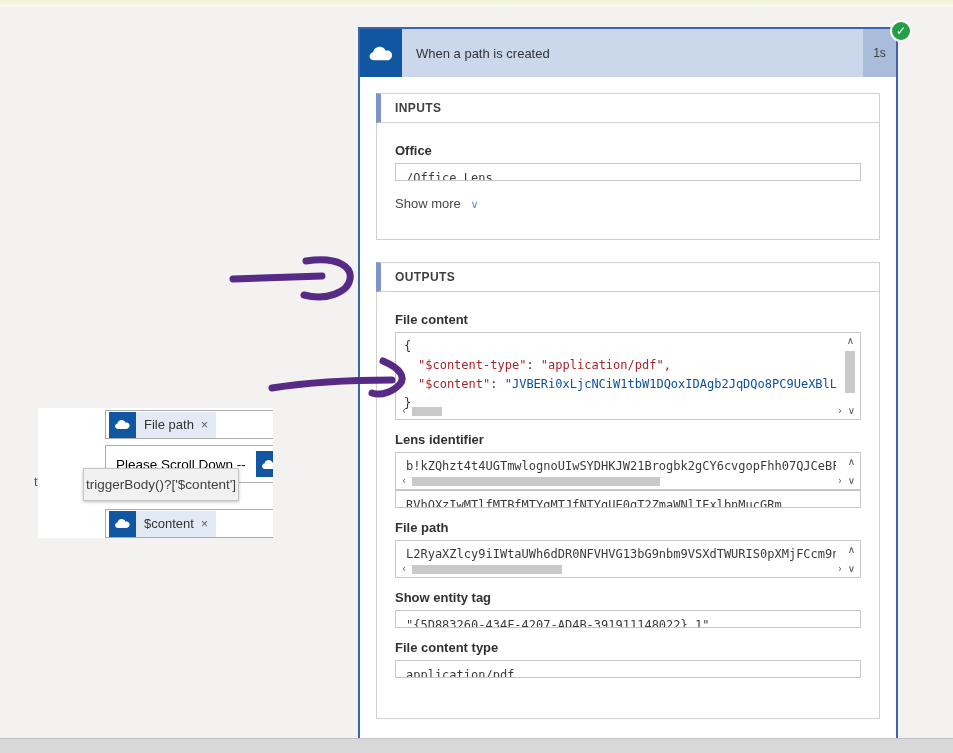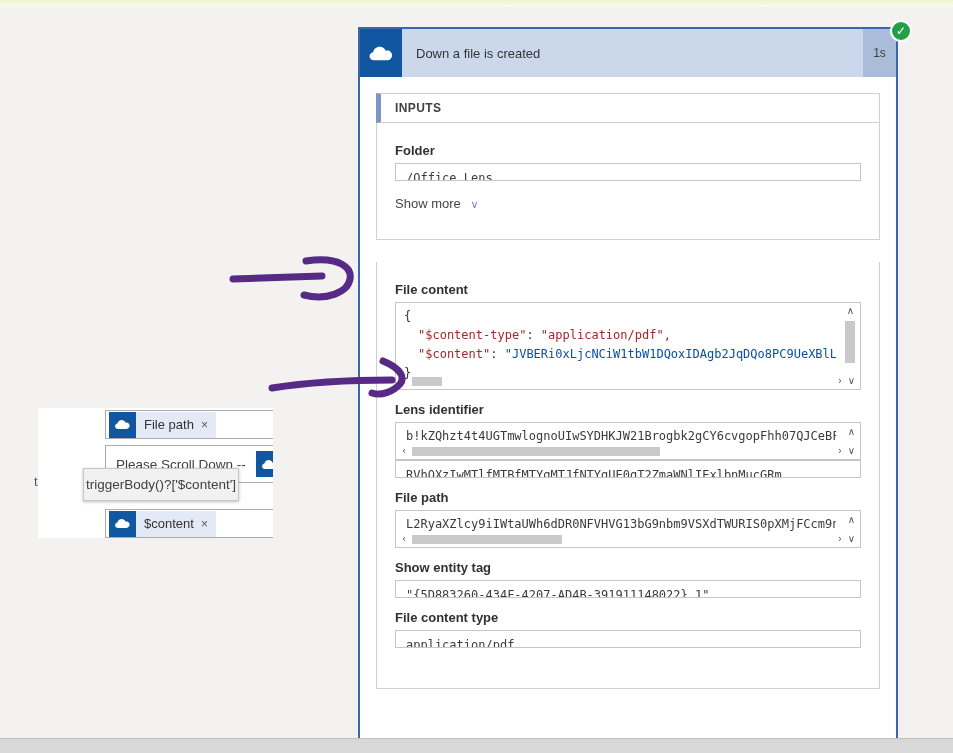--- a/index.html
+++ b/index.html
@@ -63,21 +63,21 @@
   
   .panel { position:absolute; left:38px; top:408px; width:235px; height:130px; background:#fff; overflow:hidden; z-index:5; }
   .frag-box { position:absolute; left:67px; width:200px; height:29px; background:#fff;
     border:1px solid #ababab; display:flex; align-items:center; overflow:hidden; }
   .token { display:flex; align-items:center; height:26px; }
   .token-icon { width:27px; height:26px; background:#1056a0; display:flex; align-items:center; justify-content:center; flex:0 0 27px; }
   .token-icon svg { width:17px; height:11px; }
   .token-label { background:#e4e9f6; height:26px; display:flex; align-items:center; padding:0 8px;
     font-size:13px; color:#333; white-space:nowrap; }
   .token-close { margin-left:7px; color:#5a5a5a; font-size:12px; }
-  .frag-row2-text { font-size:13.5px; color:#404040; white-space:nowrap; padding:0 10px; }
+  .frag-row2-text { font-size:13.5px; color:#000000; white-space:nowrap; padding:0 10px; }
   .tooltip { position:absolute; left:45px; top:60px; width:156px; height:33px; background:#f1f1f1;
     border:1px solid #c6c6c6; box-shadow:0 1px 3px rgba(0,0,0,.25); display:flex; align-items:center; justify-content:center;
     font-size:13.5px; color:#414141; z-index:8; white-space:nowrap; }
   .stray-t { position:absolute; left:34px; top:474px; font-size:13px; color:#555; z-index:4; }
 
   
   .arrows { position:absolute; left:0; top:0; width:953px; height:753px; z-index:40; pointer-events:none; }
 </style>
 </head>
 <body>
@@ -135,38 +135,39 @@
   <div class="stray-t">t</div>
 
   <div class="card">
     <div class="status-badge">✓</div>
     <div class="card-header">
       <div class="hdr-icon">
         <svg viewBox="0 0 30 20">
             <use href="#cloudPath" fill="#ffffff"></use>
           </svg>
       </div>
-      <div class="hdr-title">Down a file is created</div>
+      <div class="hdr-title">When a path is created</div>
       <div class="hdr-duration">1s</div>
     </div>
 
     <div class="card-body">
 
       <div class="section-header">INPUTS</div>
       <div class="section-box" style="padding-bottom:28px;">
-        <div class="field-label">Folder</div>
+        <div class="field-label">Office</div>
         <div class="value-box single mono">/Office Lens</div>
         <div style="margin-top:15px; font-size:13px; color:#484644; cursor:pointer;">
           <span>Show more</span>
           <span style="color:#6f83d6; margin-left:6px; font-size:11px;">∨</span>
         </div>
       </div>
 
       <div class="section-gap"></div>
 
+      <div class="section-header">OUTPUTS</div>
       <div class="section-box" style="padding-bottom:40px;">
 
         <div class="field-label">File content</div>
         <div class="value-box jsonbox mono">
           <div class="code-line p">{</div>
           <div class="code-line indent"><span class="k">"$content-type"</span><span class="p">: </span><span class="k">"application/pdf",</span></div>
           <div class="code-line indent"><span class="k">"$content"</span><span class="p">: </span><span class="v">"JVBERi0xLjcNCiW1tbW1DQoxIDAgb2JqDQo8PC9UeXBlL0NhdGFs</span></div>
           <div class="code-line p">}</div>
           <span class="sb-glyph vscroll-up">∧</span>
           <span class="sb-thumb vthumb"></span>

